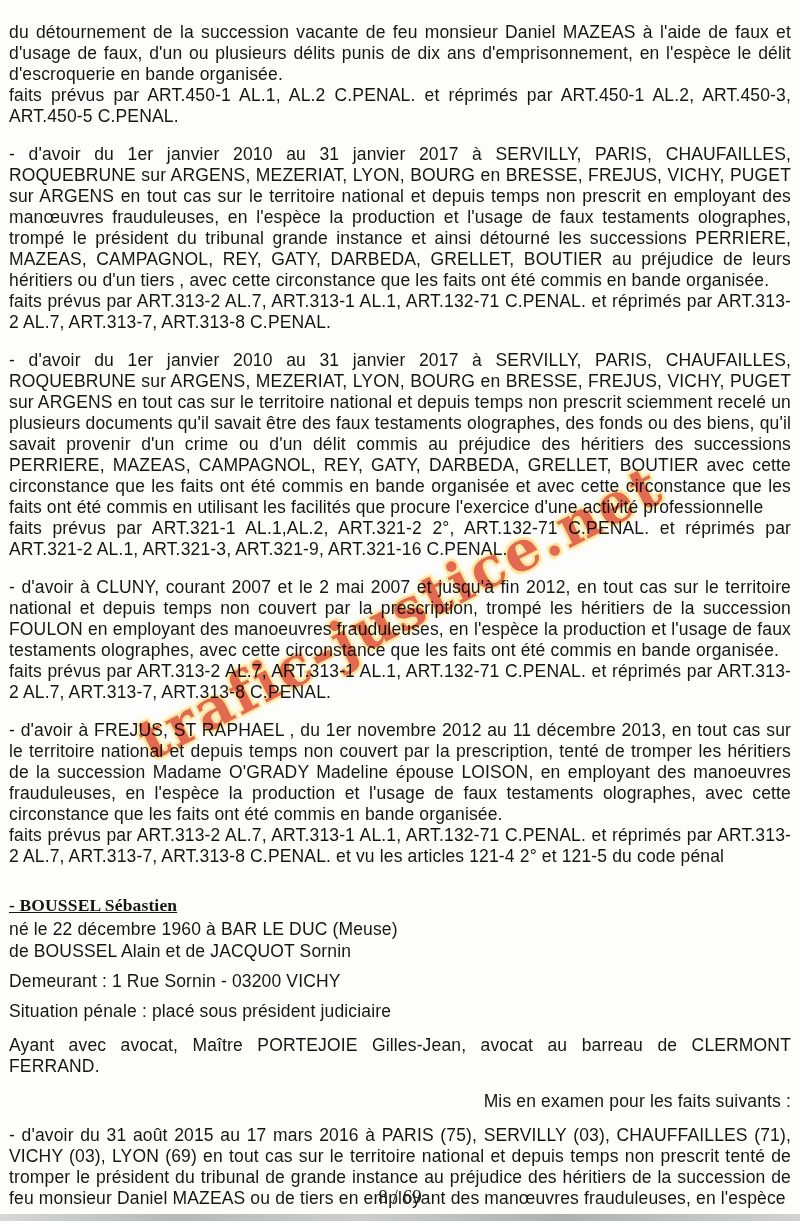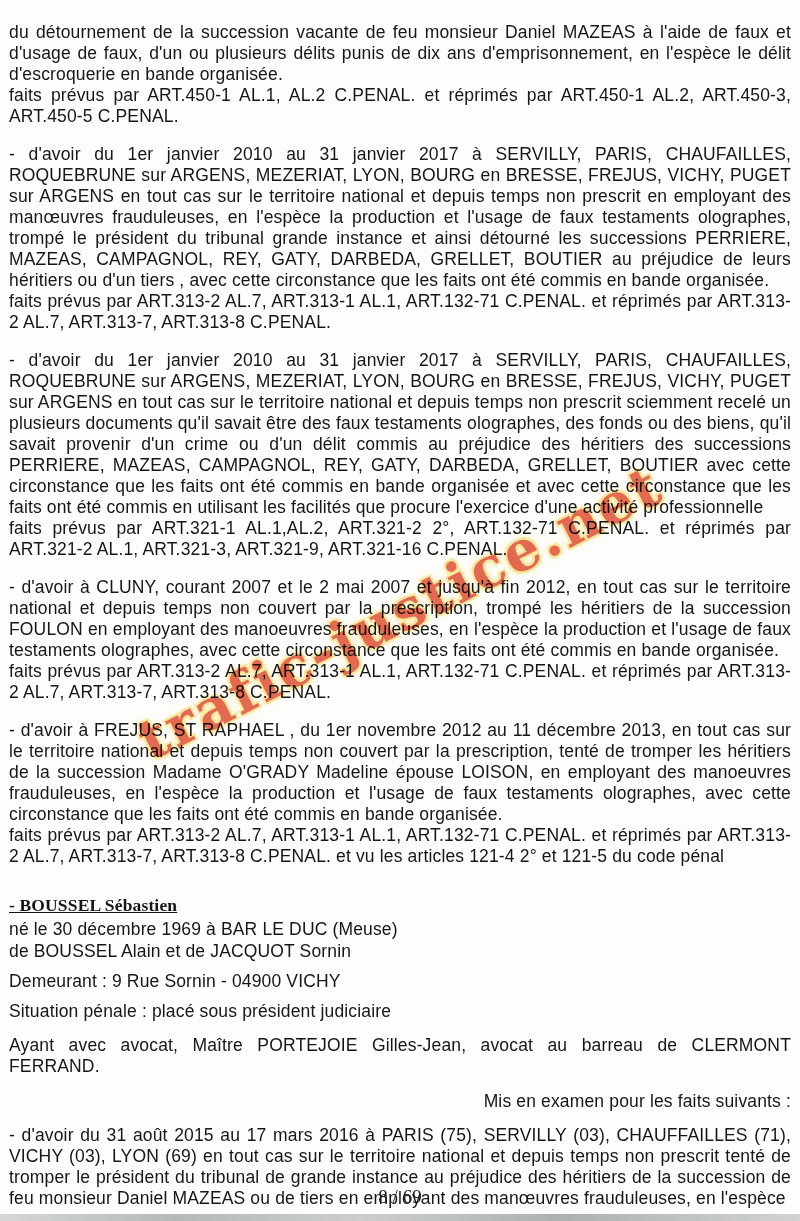--- a/index.html
+++ b/index.html
@@ -103,23 +103,23 @@
       <p>faits prévus par ART.313-2 AL.7, ART.313-1 AL.1, ART.132-71 C.PENAL. et réprimés par ART.313-2 AL.7, ART.313-7, ART.313-8 C.PENAL.</p>
     </div>
 
     <div class="charge-block">
       <p>- d'avoir à FREJUS, ST RAPHAEL , du 1er novembre 2012 au 11 décembre 2013, en tout cas sur le territoire national et depuis temps non couvert par la prescription, tenté de tromper les héritiers de la succession Madame O'GRADY Madeline épouse LOISON, en employant des manoeuvres frauduleuses, en l'espèce la production et l'usage de faux testaments olographes, avec cette circonstance que les faits ont été commis en bande organisée.</p>
       <p>faits prévus par ART.313-2 AL.7, ART.313-1 AL.1, ART.132-71 C.PENAL. et réprimés par ART.313-2 AL.7, ART.313-7, ART.313-8 C.PENAL. et vu les articles 121-4 2° et 121-5 du code pénal</p>
     </div>
 
     <div class="defendant-section">
       <p class="defendant-heading">- BOUSSEL Sébastien</p>
-      <p class="info-line">né le 30 décembre 1969 à BAR LE DUC (Meuse)</p>
+      <p class="info-line">né le 22 décembre 1960 à BAR LE DUC (Meuse)</p>
       <p class="info-line">de BOUSSEL Alain et de JACQUOT Sornin</p>
-      <p class="info-line info-gap">Demeurant : 9 Rue Sornin - 04900 VICHY</p>
+      <p class="info-line info-gap">Demeurant : 1 Rue Sornin - 03200 VICHY</p>
       <p class="info-line info-gap">Situation pénale : placé sous président judiciaire</p>
       <p class="lawyer-line">Ayant avec avocat, Maître PORTEJOIE Gilles-Jean, avocat au barreau de CLERMONT FERRAND.</p>
       <p class="exam-line">Mis en examen pour les faits suivants :</p>
       <p class="final-charge">- d'avoir du 31 août 2015 au 17 mars 2016 à PARIS (75), SERVILLY (03), CHAUFFAILLES (71), VICHY (03), LYON (69) en tout cas sur le territoire national et depuis temps non prescrit tenté de tromper le président du tribunal de grande instance au préjudice des héritiers de la succession de feu monsieur Daniel MAZEAS ou de tiers en employant des manœuvres frauduleuses, en l'espèce</p>
     </div>
 
   </div>
 
   <div class="watermark">trafic-justice.net</div>
 

